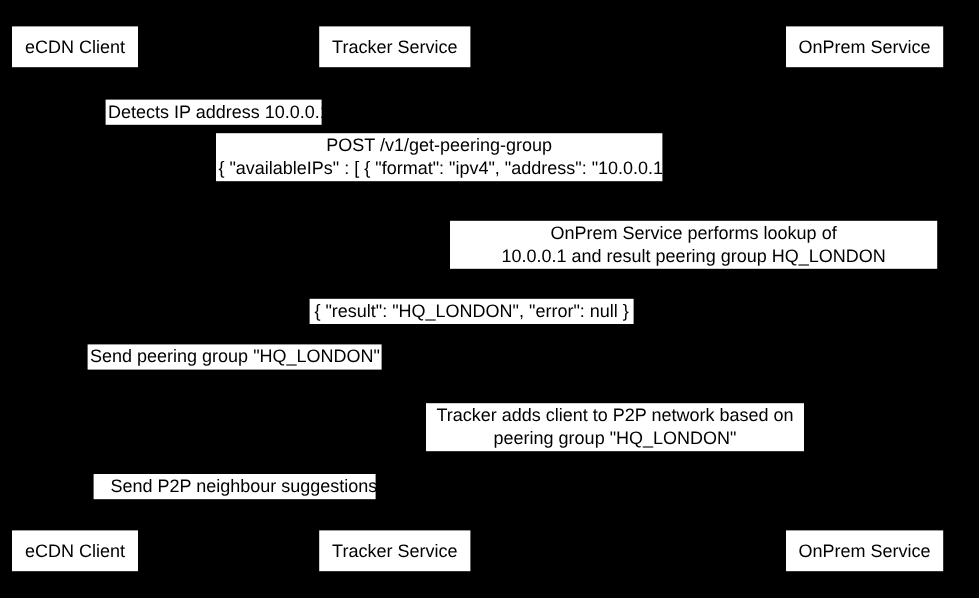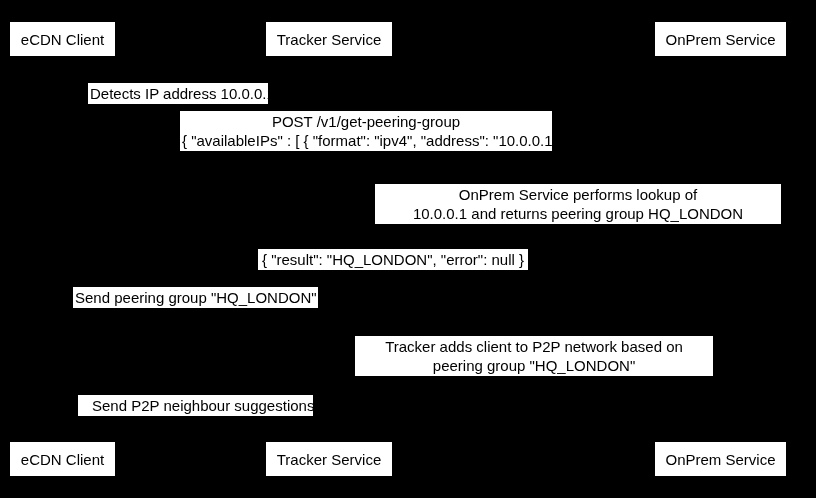--- a/index.html
+++ b/index.html
@@ -59,32 +59,32 @@
     <div class="line">Detects IP address 10.0.0.1</div>
   </div>
 
   <div class="msg" style="left:180px; top:111px; width:372px;">
     <div class="line">POST /v1/get-peering-group</div>
     <div class="line">{ "availableIPs" : [ { "format": "ipv4", "address": "10.0.0.1" } ] }</div>
   </div>
 
   <div class="msg" style="left:352px; top:184px; width:406px;margin-left:23px;">
     <div class="line">OnPrem Service performs lookup of</div>
-    <div class="line">10.0.0.1 and returns peering group HQ_LONDON</div>
+    <div class="line">10.0.0.1 and result peering group HQ_LONDON</div>
   </div>
 
   <div class="msg" style="left:258px; top:249px; width:270px;">
     <div class="line">{ "result": "HQ_LONDON", "error": null }</div>
   </div>
 
   <div class="msg" style="left:73px; top:287px; width:245px;">
     <div class="line">Send peering group "HQ_LONDON"</div>
   </div>
 
-  <div class="msg" style="left:355px; top:336px; width:358px;">
+  <div class="msg" style="left:355px; top:336px; width:315px;">
     <div class="line">Tracker adds client to P2P network based on</div>
     <div class="line">peering group "HQ_LONDON"</div>
   </div>
 
   <div class="msg" style="left:78px; top:395px; width:235px;padding-left:14px;">
     <div class="line">Send P2P neighbour suggestions</div>
   </div>
 
   <div class="actor-box" style="left:10px; top:442px; width:105px;">
     <span>eCDN Client</span>

